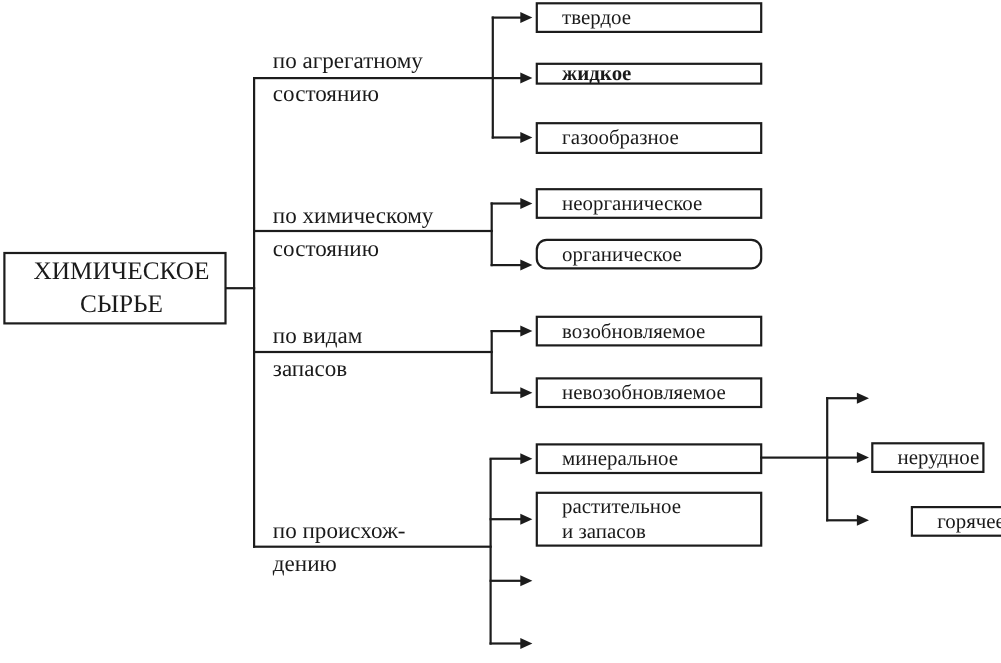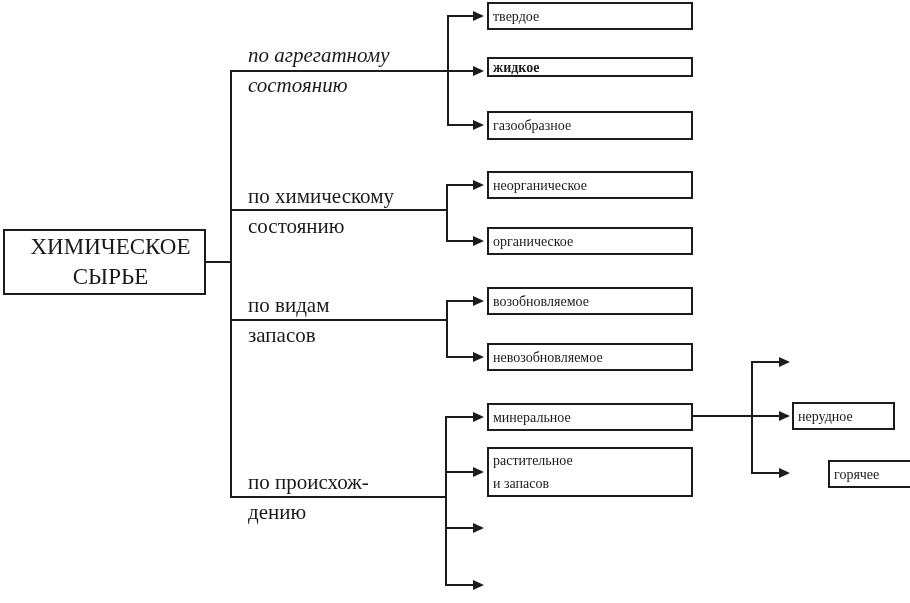--- a/index.html
+++ b/index.html
@@ -16,23 +16,23 @@
     color: #1a1a1a;
     overflow: hidden;
   }
   .node {
     position: absolute;
     box-sizing: border-box;
     border: 2px solid #1c1c1c;
     background: #ffffff;
     display: flex;
     align-items: center;
-    font-size: 14px;
+    font-size: 19px;
     line-height: 23px;
-    padding-left: 4px;
+    padding-left: 22px;
     white-space: pre-line;
   }
   .root-node {
     justify-content: center;
     text-align: center;
     font-size: 23px;
     line-height: 30px;
     padding-left: 12px;
   }
   .col2 { left: 487px; width: 206px; }
@@ -63,21 +63,21 @@
 <body>
 
 <div id="canvas">
 
   <div class="node root-node" style="left:3px; top:229px; width:203px; height:66px;">ХИМИЧЕСКОЕ
 СЫРЬЕ</div>
 
   <div class="hline" style="left:205px; top:261px; width:27px;"></div>
   <div class="vline" style="left:230px; top:70px; height:428px;"></div>
 
-  <div class="blabel" style="top:40px;font-style:italic;">по агрегатному
+  <div class="blabel" style="top:40px;">по агрегатному
 состоянию</div>
   <div class="blabel" style="top:181px;">по химическому
 состоянию</div>
   <div class="blabel" style="top:290px;">по видам
 запасов</div>
   <div class="blabel" style="top:467px;">по происхож-
 дению</div>
 
   <div class="hline" style="left:230px; top:70px; width:244px;"></div>
   <div class="vline" style="left:447px; top:15px; height:111px;"></div>
@@ -90,21 +90,21 @@
   <div class="node col2" style="top:57px;  height:20px;font-weight:bold;">жидкое</div>
   <div class="node col2" style="top:111px; height:29px;">газообразное</div>
 
   <div class="hline" style="left:230px; top:209px; width:218px;"></div>
   <div class="vline" style="left:446px; top:184px; height:58px;"></div>
   <div class="hline" style="left:446px; top:184px; width:28px;"></div>
   <div class="hline" style="left:446px; top:240px; width:28px;"></div>
   <div class="ah" style="left:473px; top:180px;"></div>
   <div class="ah" style="left:473px; top:236px;"></div>
   <div class="node col2" style="top:171px; height:28px;">неорганическое</div>
-  <div class="node col2" style="top:227px; height:28px;">органическое</div>
+  <div class="node col2" style="top:217px; height:28px;border-radius:10px;">органическое</div>
 
   <div class="hline" style="left:230px; top:319px; width:218px;"></div>
   <div class="vline" style="left:446px; top:300px; height:58px;"></div>
   <div class="hline" style="left:446px; top:300px; width:28px;"></div>
   <div class="hline" style="left:446px; top:356px; width:28px;"></div>
   <div class="ah" style="left:473px; top:296px;"></div>
   <div class="ah" style="left:473px; top:352px;"></div>
   <div class="node col2" style="top:343px; height:28px;">невозобновляемое</div>
   <div class="node col2" style="top:287px; height:28px;">возобновляемое</div>
 

